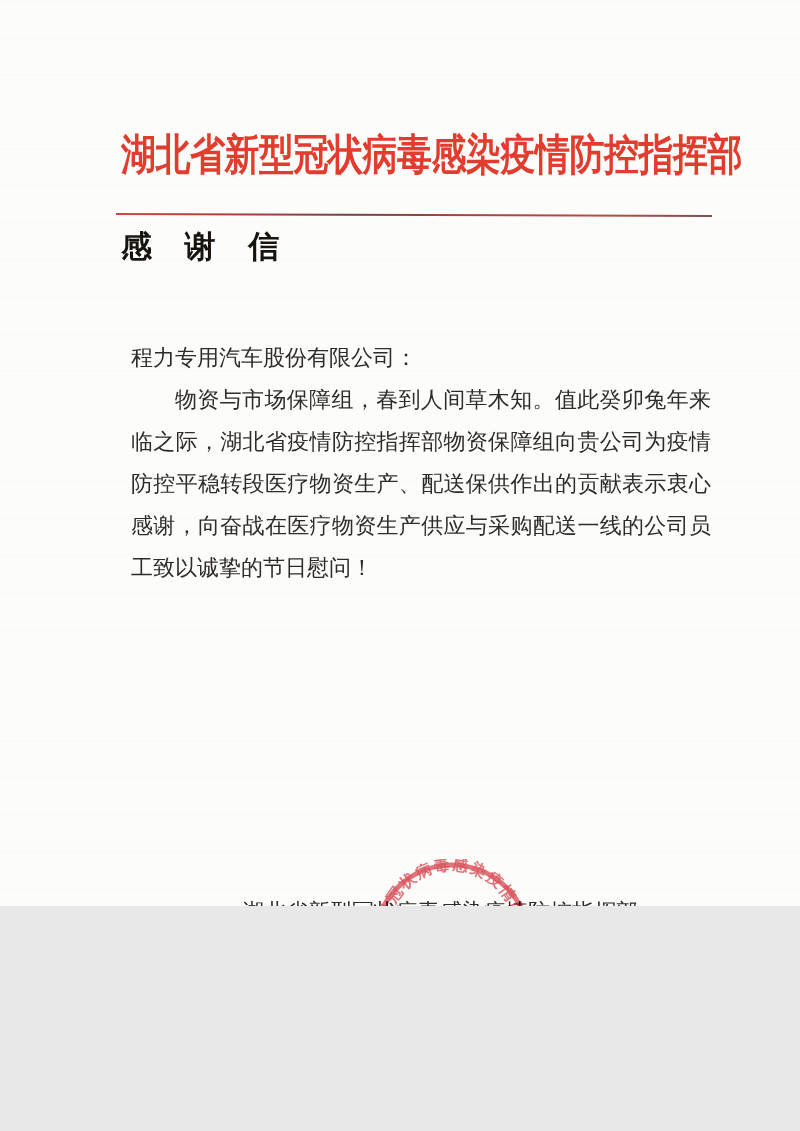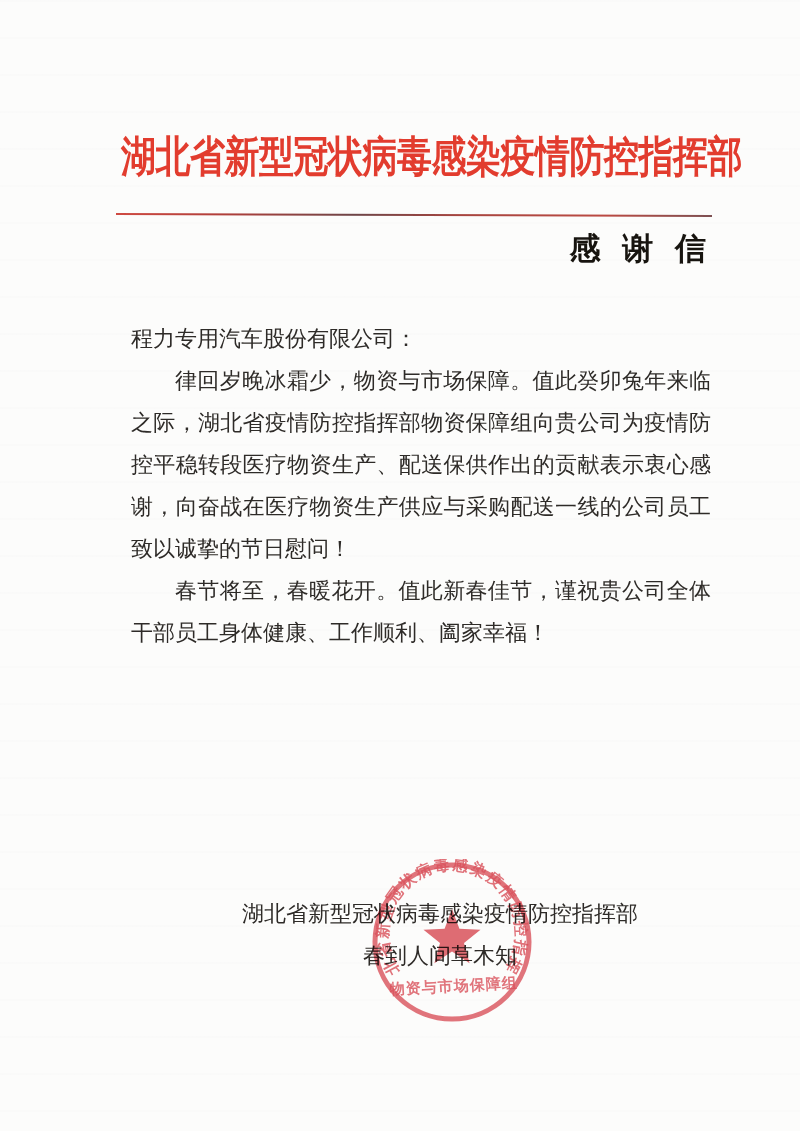--- a/index.html
+++ b/index.html
@@ -3,27 +3,27 @@
 <meta charset="utf-8">
 <style>
   html, body {
     margin: 0;
     padding: 0;
     background: #e8e8e8;
   }
   .page {
     position: relative;
     width: 800px;
-    height: 1131px;
+    height: 906px;
     margin: 0 auto;
     background: #fcfcfb;
     background-image: repeating-linear-gradient(180deg,
       rgba(120,120,125,0.015) 0px, rgba(120,120,125,0.015) 2px,
       transparent 2px, transparent 37px);
-    font-family: Liberation Serif, serif;
+    font-family: Liberation Mono, monospace;
     overflow: hidden;
   }
 
   
   .letterhead {
     position: absolute;
     top: 132px;
     left: 121px;
     width: 584px;
     text-align: center;
@@ -49,21 +49,21 @@
       #a84640 58%, #bb4a42 82%, #7d5052 100%);
     transform: rotate(0.18deg);
   }
 
   
   .letter-title {
     position: absolute;
     top: 229px;
     left: 121px;
     width: 592px;
-    text-align: right;
+    text-align: left;
     font-size: 31px;
     line-height: 40px;
     font-weight: bold;
     letter-spacing: 7px;
     color: #17140f;
   }
 
   
   .letter-body {
     position: absolute;
@@ -74,20 +74,21 @@
     line-height: 42px;
     color: #2e2b28;
     text-align: justify;
   }
   .letter-body p {
     margin: 0;
     text-indent: 2em;
   }
   .letter-body p.salutation {
     text-indent: 0;
+    margin-top: 21px;
   }
 
   
   .signature-block {
     position: absolute;
     top: 893px;
     left: 228px;
     width: 424px;
     font-size: 22px;
     line-height: 42px;
@@ -114,22 +115,21 @@
 <div class="page">
 
   <div class="letterhead">湖北省新型冠状病毒感染疫情防控指挥部</div>
 
   <div class="divider"></div>
 
   <div class="letter-title">感 谢 信</div>
 
   <div class="letter-body">
     <p class="salutation">程力专用汽车股份有限公司：</p>
-    <p>律回岁晚冰霜少，物资与市场保障。值此癸卯兔年来临之际，湖北省疫情防控指挥部物资保障组向贵公司为疫情防控平稳转段医疗物资生产、配送保供作出的贡献表示衷心感谢，向奋战在医疗物资生产供应与采购配送一线的公司员工致以诚挚的节日慰问！</p>
-    <p>春节将至，春暖花开。值此新春佳节，谨祝贵公司全体干部员工身体健康、工作顺利、阖家幸福！</p>
+    <p>物资与市场保障组，春到人间草木知。值此癸卯兔年来临之际，湖北省疫情防控指挥部物资保障组向贵公司为疫情防控平稳转段医疗物资生产、配送保供作出的贡献表示衷心感谢，向奋战在医疗物资生产供应与采购配送一线的公司员工致以诚挚的节日慰问！</p>
   </div>
 
   <div class="signature-block">
     <div>湖北省新型冠状病毒感染疫情防控指挥部</div>
     <div>春到人间草木知</div>
   </div>
 
   <div class="seal">
     <svg width="166" height="166" viewBox="0 0 166 166" xmlns="http://www.w3.org/2000/svg">
       <defs>

